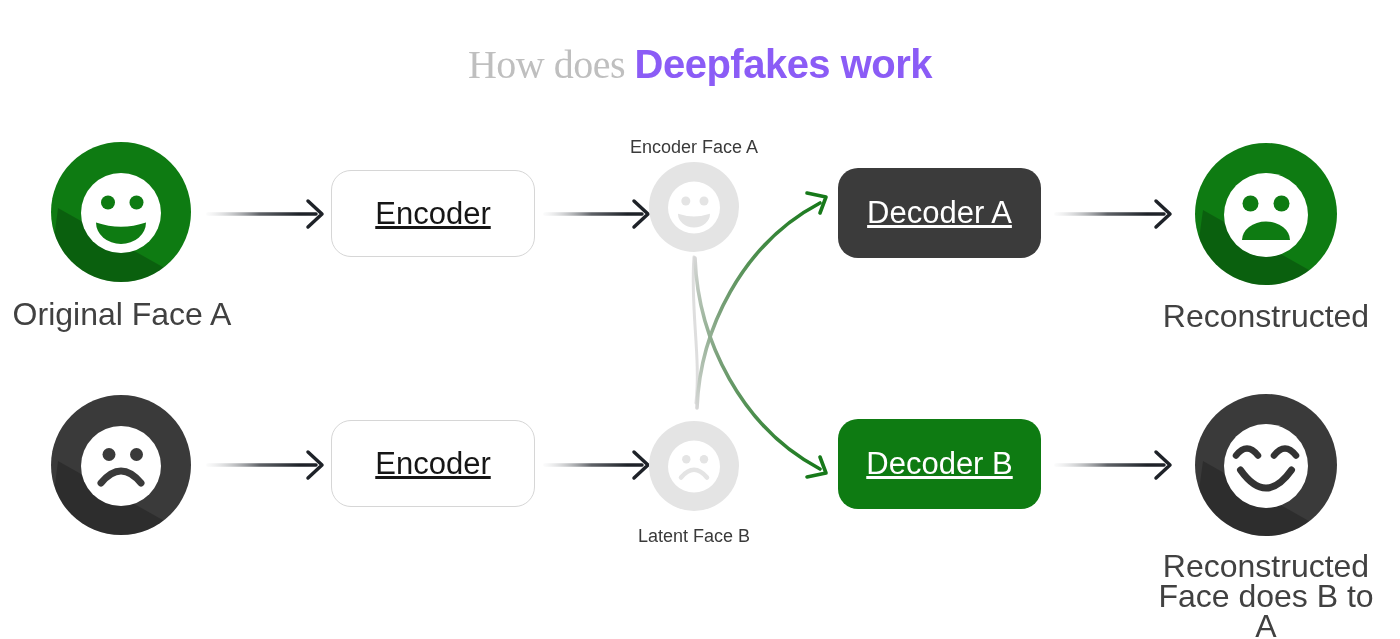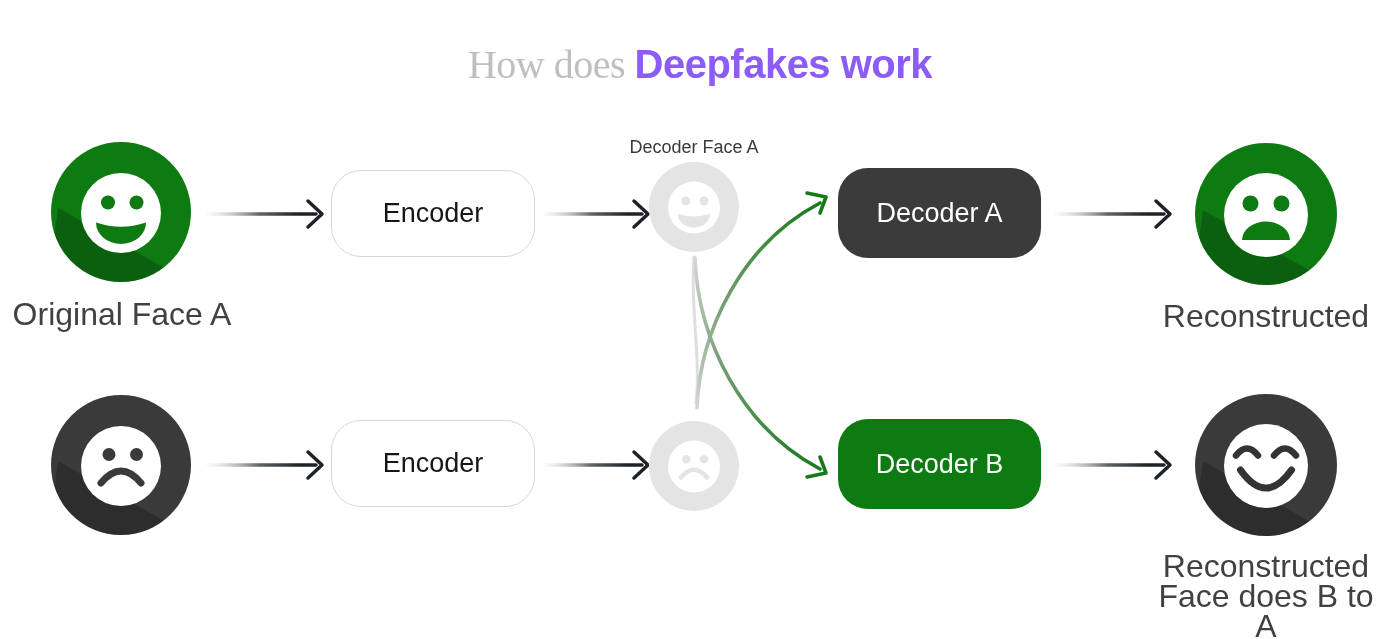--- a/index.html
+++ b/index.html
@@ -16,21 +16,21 @@
   .node-label{
     position:absolute;text-align:center;color:#414141;
     font-size:32px;line-height:30px;
   }
   .latent-label{
     position:absolute;text-align:center;color:#3a3a3a;
     font-size:18px;line-height:22px;
   }
   .box{
     position:absolute;display:flex;align-items:center;justify-content:center;
-    border-radius:30px;font-size:27px;
+    border-radius:20px;font-size:31px;text-decoration:underline;
   }
   .encoder{
     width:202px;height:85px;background:#ffffff;border:1.5px solid #d6d6d6;color:#161616;
   }
   .decoder{width:203px;height:90px;color:#ffffff;}
   .decoder-a{background:#3b3b3b;}
   .decoder-b{background:#0e7b12;}
   .icon{position:absolute;display:block;}
   .overlay{position:absolute;left:0;top:0;width:1400px;height:639px;pointer-events:none;}
 </style>
@@ -133,36 +133,37 @@
     <path clip-path="url(#clipB)" d="M7 66 L142 142 L142 152 L-4 152 Z" fill="#000" fill-opacity="0.22"></path>
     <circle cx="70" cy="71" r="40" fill="#ffffff"></circle>
     <circle cx="58" cy="59.5" r="6.5" fill="#3a3a3a"></circle>
     <circle cx="85.5" cy="59.5" r="6.5" fill="#3a3a3a"></circle>
     <path d="M50 88 Q70 64 90 88" fill="none" stroke="#3a3a3a" stroke-width="7" stroke-linecap="round"></path>
   </svg>
 
   <div class="box encoder" style="left:331px;top:170px">Encoder</div>
   <div class="box encoder" style="left:331px;top:420px">Encoder</div>
 
-  <div class="latent-label" style="left:594px;top:136px;width:200px">Decoder Face A</div>
+  <div class="latent-label" style="left:594px;top:136px;width:200px">Encoder Face A</div>
   <svg class="icon" style="left:649px;top:162px" width="90" height="90" viewBox="0 0 90 90">
     <circle cx="45" cy="45" r="45" fill="#e4e4e4"></circle>
     <circle cx="45" cy="45.5" r="26" fill="#ffffff"></circle>
     <circle cx="36.8" cy="39" r="4.5" fill="#e4e4e4"></circle>
     <circle cx="55" cy="39" r="4.5" fill="#e4e4e4"></circle>
     <path d="M29 51.8 Q45 57.2 61 51.8 A16 13.8 0 0 1 29 51.8 Z" fill="#e4e4e4"></path>
   </svg>
 
   <svg class="icon" style="left:649px;top:421px" width="90" height="90" viewBox="0 0 90 90">
     <circle cx="45" cy="45" r="45" fill="#e4e4e4"></circle>
     <circle cx="45" cy="45.5" r="26" fill="#ffffff"></circle>
     <circle cx="37.3" cy="38.3" r="4.2" fill="#e4e4e4"></circle>
     <circle cx="55" cy="38.3" r="4.2" fill="#e4e4e4"></circle>
     <path d="M32 56.5 Q45 41 58 56.5" fill="none" stroke="#e4e4e4" stroke-width="4.5" stroke-linecap="round"></path>
   </svg>
+  <div class="latent-label" style="left:594px;top:525px;width:200px">Latent Face B</div>
 
   <div class="box decoder decoder-b" style="left:838px;top:419px">Decoder B</div>
   <div class="box decoder decoder-a" style="left:838px;top:168px">Decoder A</div>
 
   <svg class="icon" style="left:1195px;top:143px" width="142" height="142" viewBox="0 0 142 142">
     <defs>
         <clipPath id="clipAB">
           <circle cx="71" cy="71" r="71"></circle>
         </clipPath>
       </defs>

